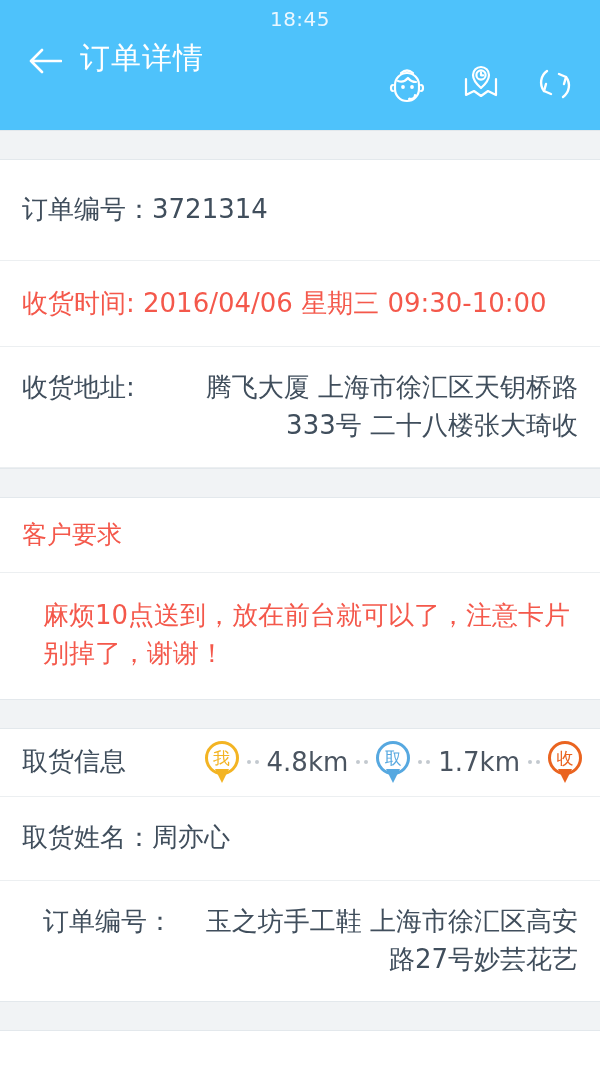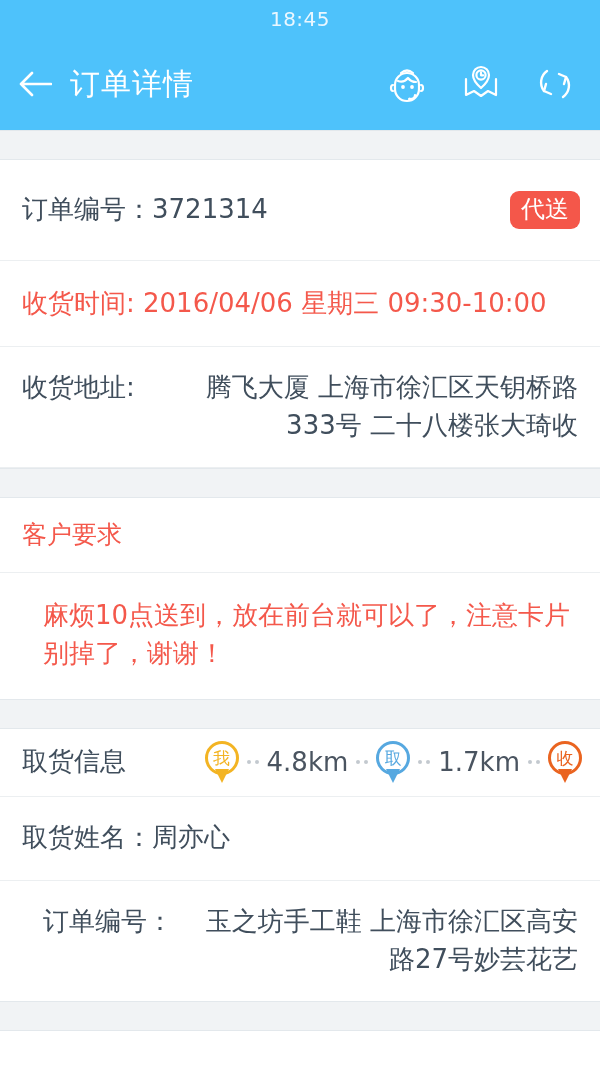--- a/index.html
+++ b/index.html
@@ -16,21 +16,21 @@
     height:38px; background:#4ec2fb;
     display:flex; align-items:center; justify-content:center;
   }
   .statusbar .clock {
     color:#eaf7ff; font-size:20px; letter-spacing:0.5px;
   }
 
   
   .appbar {
     height:92px; background:#4ec2fb;
-    display:flex; align-items:center; padding:0 18px 0 12px;
+    display:flex; padding:0 18px 0 22px;
   }
   .appbar .back { width:46px; height:46px; flex:0 0 auto;
     display:flex; align-items:center; justify-content:center; cursor:pointer; }
   .appbar .title {
     color:#ffffff; font-size:30px; margin-left:12px; letter-spacing:1px;
     white-space:nowrap;
   }
   .appbar .spacer { flex:1 1 auto; }
   .appbar .actions { display:flex; align-items:center; gap:28px; padding-right:4px; }
   .appbar .actions .act { width:46px; height:46px; display:flex;
@@ -171,21 +171,20 @@
 
     </div>
   </div>
 
   <div class="gap"></div>
 
   <div class="row order-row">
     <span class="txt">订单编号：</span>
     <span class="txt">3721314</span>
     <div class="badges">
-      <span class="badge">代送</span>
     </div>
   </div>
 
   <div class="row time-row">
     <span class="txt red">收货时间: 2016/04/06 星期三 09:30-10:00</span>
   </div>
 
   <div class="row addr-row">
     <div class="txt">
       <span class="lbl">收货地址:</span><span>腾飞大厦 上海市徐汇区天钥桥路333号 二十八楼张大琦收</span>

